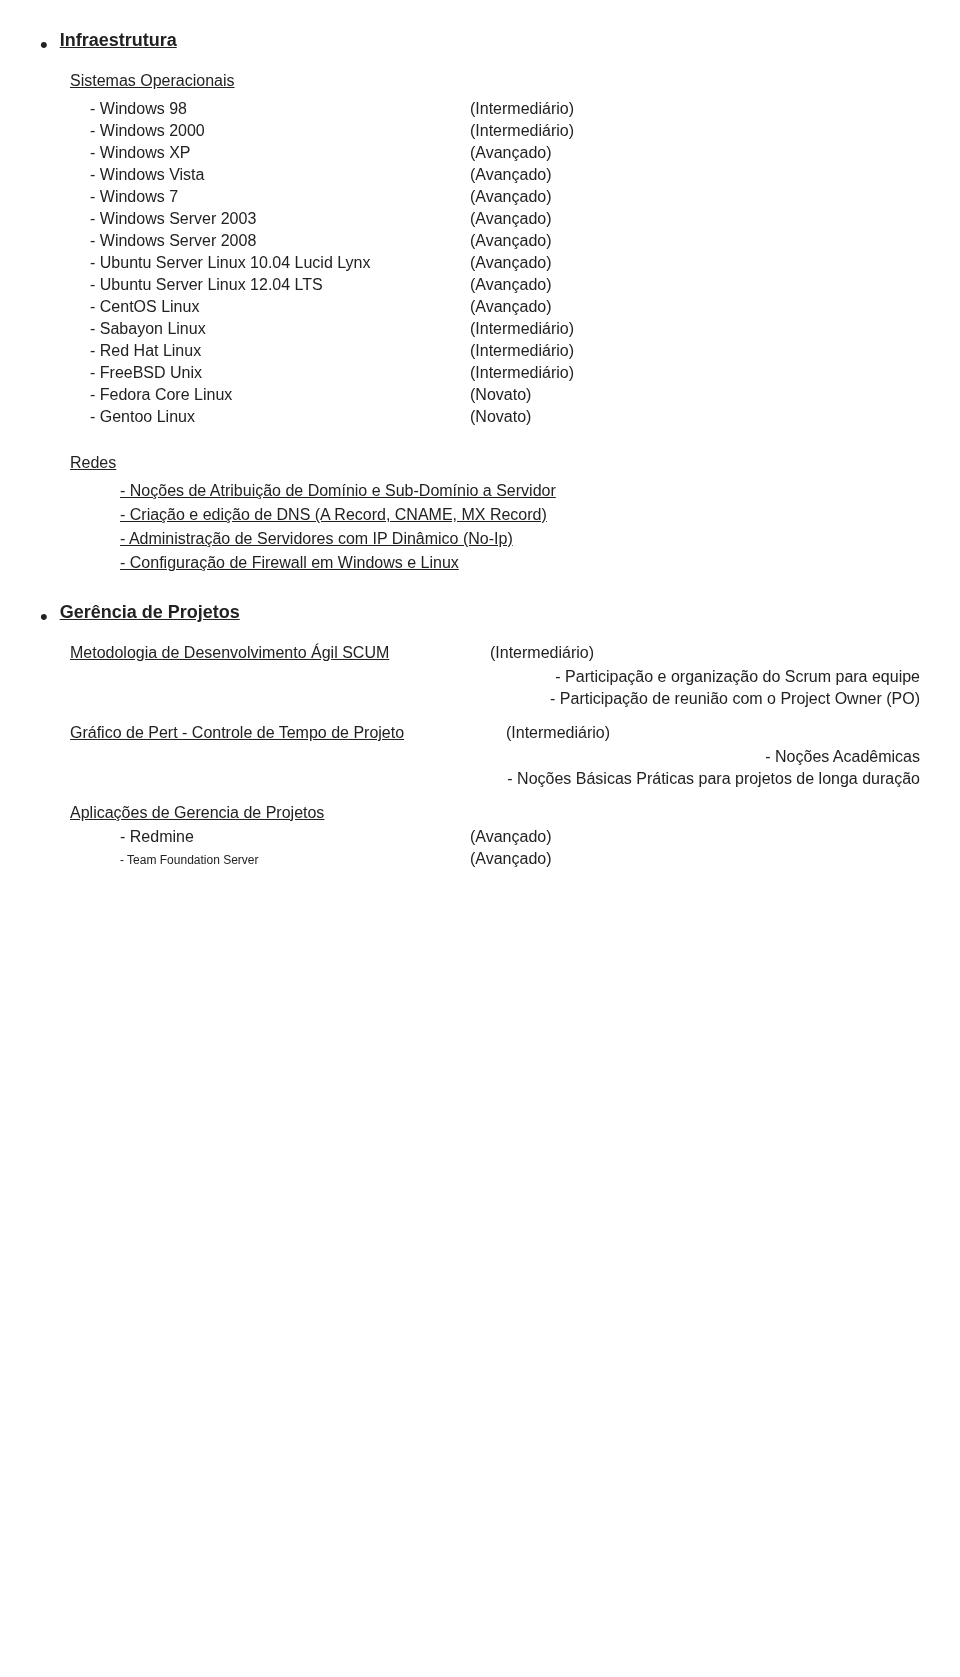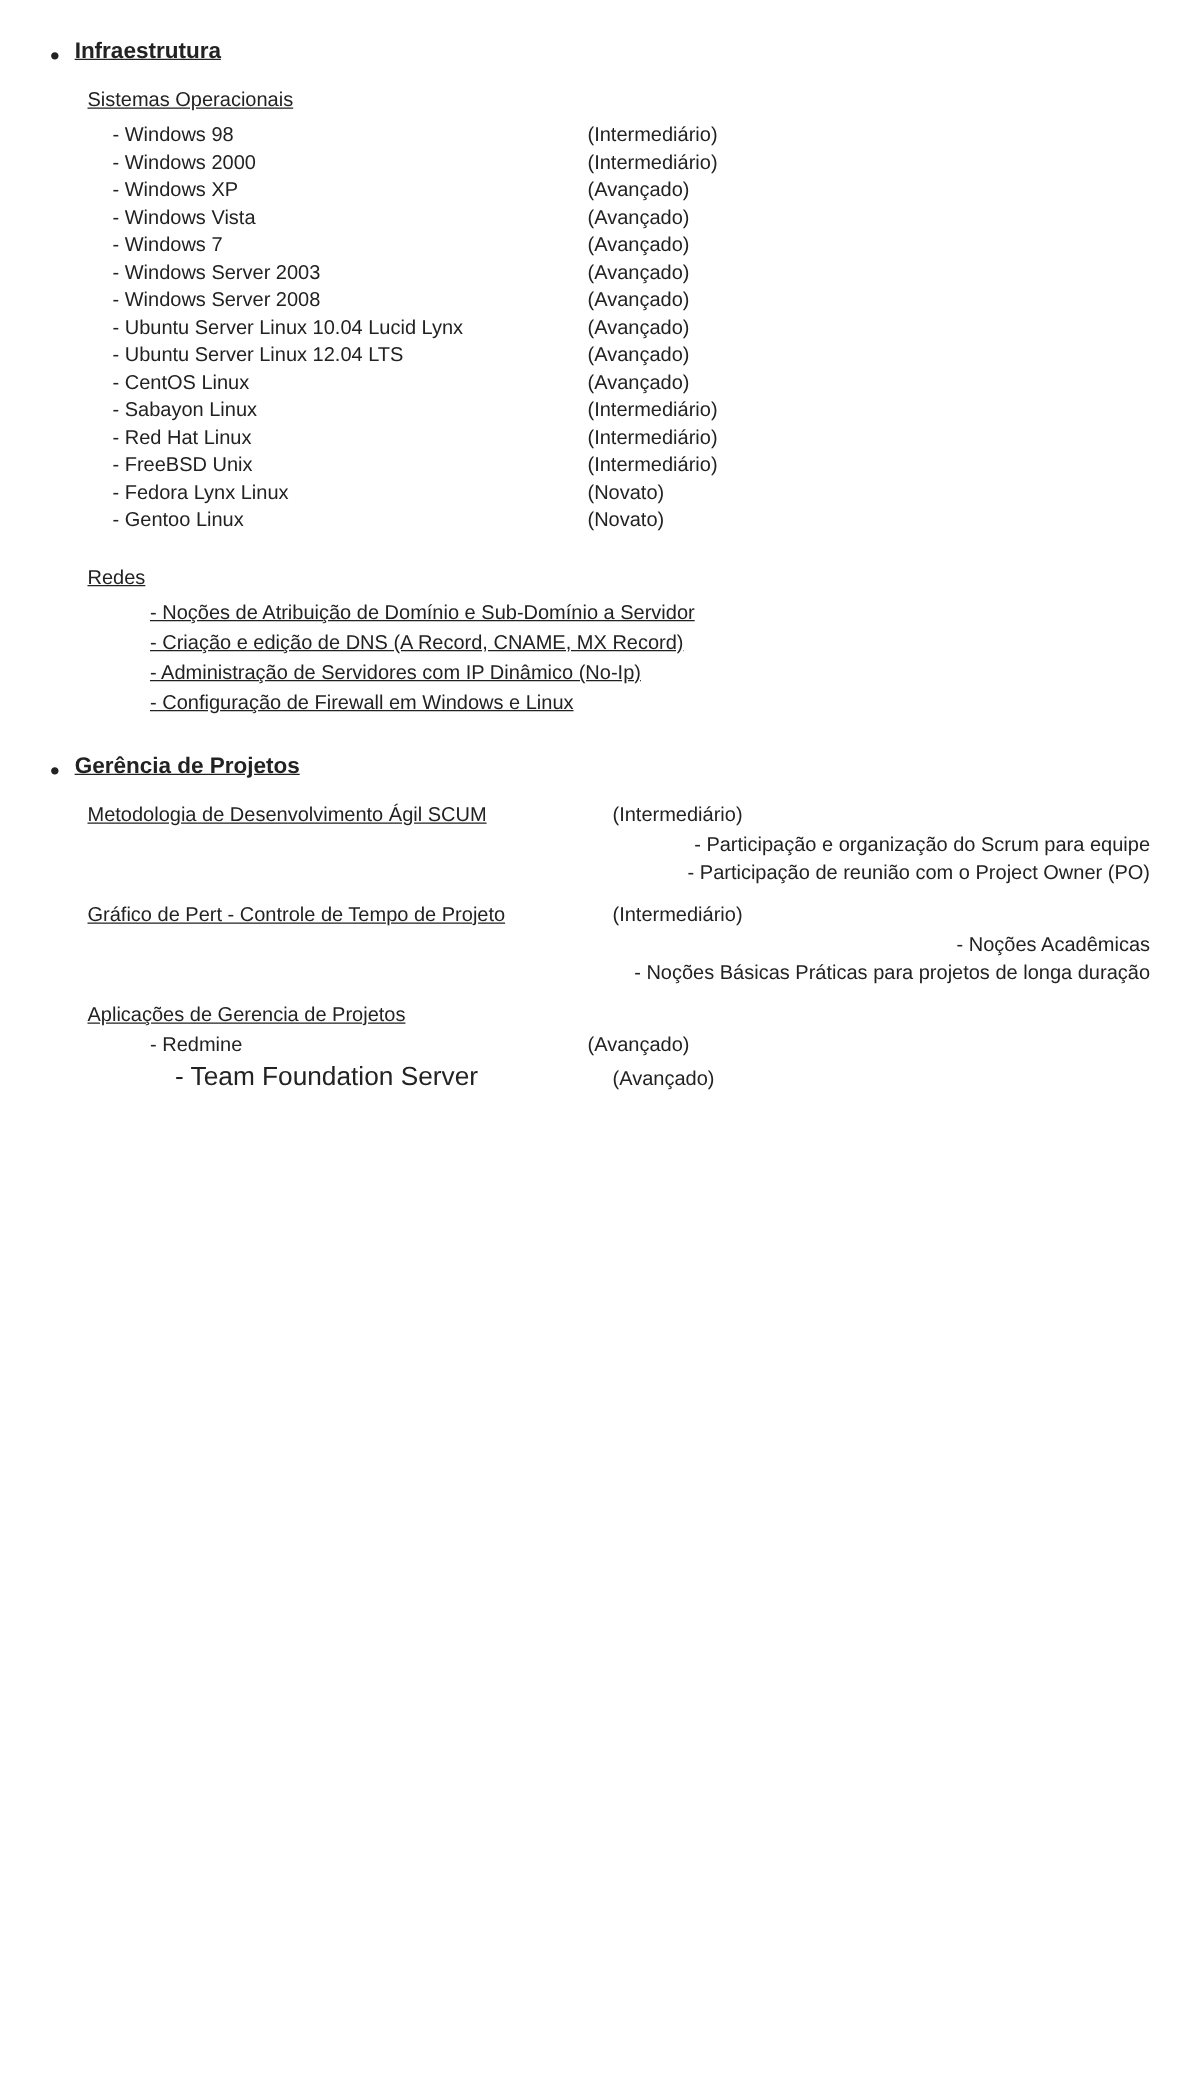--- a/index.html
+++ b/index.html
@@ -147,21 +147,21 @@
     </div>
     <div class="item-row">
       <span class="item-label">- Red Hat Linux</span>
       <span class="item-level">(Intermediário)</span>
     </div>
     <div class="item-row">
       <span class="item-label">- FreeBSD Unix</span>
       <span class="item-level">(Intermediário)</span>
     </div>
     <div class="item-row">
-      <span class="item-label">- Fedora Lynx Linux</span>
+      <span class="item-label">- Fedora Core Linux</span>
       <span class="item-level">(Novato)</span>
     </div>
     <div class="item-row">
       <span class="item-label">- Gentoo Linux</span>
       <span class="item-level">(Novato)</span>
     </div>
   </div>
 
   <div class="subsection" style="margin-top: 28px;">
     <div class="redes-title underline">Redes</div>
@@ -187,40 +187,40 @@
         <span class="underline" style="font-size:16px; min-width: 420px;">Metodologia de Desenvolvimento Ágil SCUM</span>
         <span style="font-size:16px;">(Intermediário)</span>
       </div>
       <div class="proj-sub-items">
         <div class="proj-sub-item">- Participação e organização do Scrum para equipe</div>
         <div class="proj-sub-item">- Participação de reunião com o Project Owner (PO)</div>
       </div>
     </div>
 
     <div style="margin-bottom: 16px;">
-      <div style="display: flex; align-items: flex-end; padding-left: 0; margin-bottom: 6px;">
+      <div style="display: flex; align-items: flex-end; padding-left: 0; margin-bottom: 6px; gap: 16px;">
         <span class="underline" style="font-size:16px; min-width: 420px;">Gráfico de Pert - Controle de Tempo de Projeto</span>
         <span style="font-size:16px;">(Intermediário)</span>
       </div>
       <div class="proj-sub-items">
         <div class="proj-sub-item">- Noções Acadêmicas</div>
         <div class="proj-sub-item">- Noções Básicas Práticas para projetos de longa duração</div>
       </div>
     </div>
 
     <div style="margin-bottom: 16px;">
       <div style="display: flex; align-items: baseline; padding-left: 0; margin-bottom: 6px;">
         <span class="underline" style="font-size:16px;">Aplicações de Gerencia de Projetos</span>
       </div>
       <div class="proj-sub-items">
         <div style="display:flex; align-items: baseline; margin-bottom:4px; padding-left:10px;">
           <span style="font-size:16px; min-width: 350px;">- Redmine</span>
           <span style="font-size:16px;">(Avançado)</span>
         </div>
         <div style="display:flex; align-items: baseline; margin-bottom:4px; padding-left:10px;">
-          <span style="font-size:21px; min-width: 350px; margin-left: 20px;">- Team Foundation Server</span>
+          <span style="font-size:12px; min-width: 350px;">- Team Foundation Server</span>
           <span style="font-size:16px;">(Avançado)</span>
         </div>
       </div>
     </div>
 
   </div>
 </div>
 
 </body></html>

